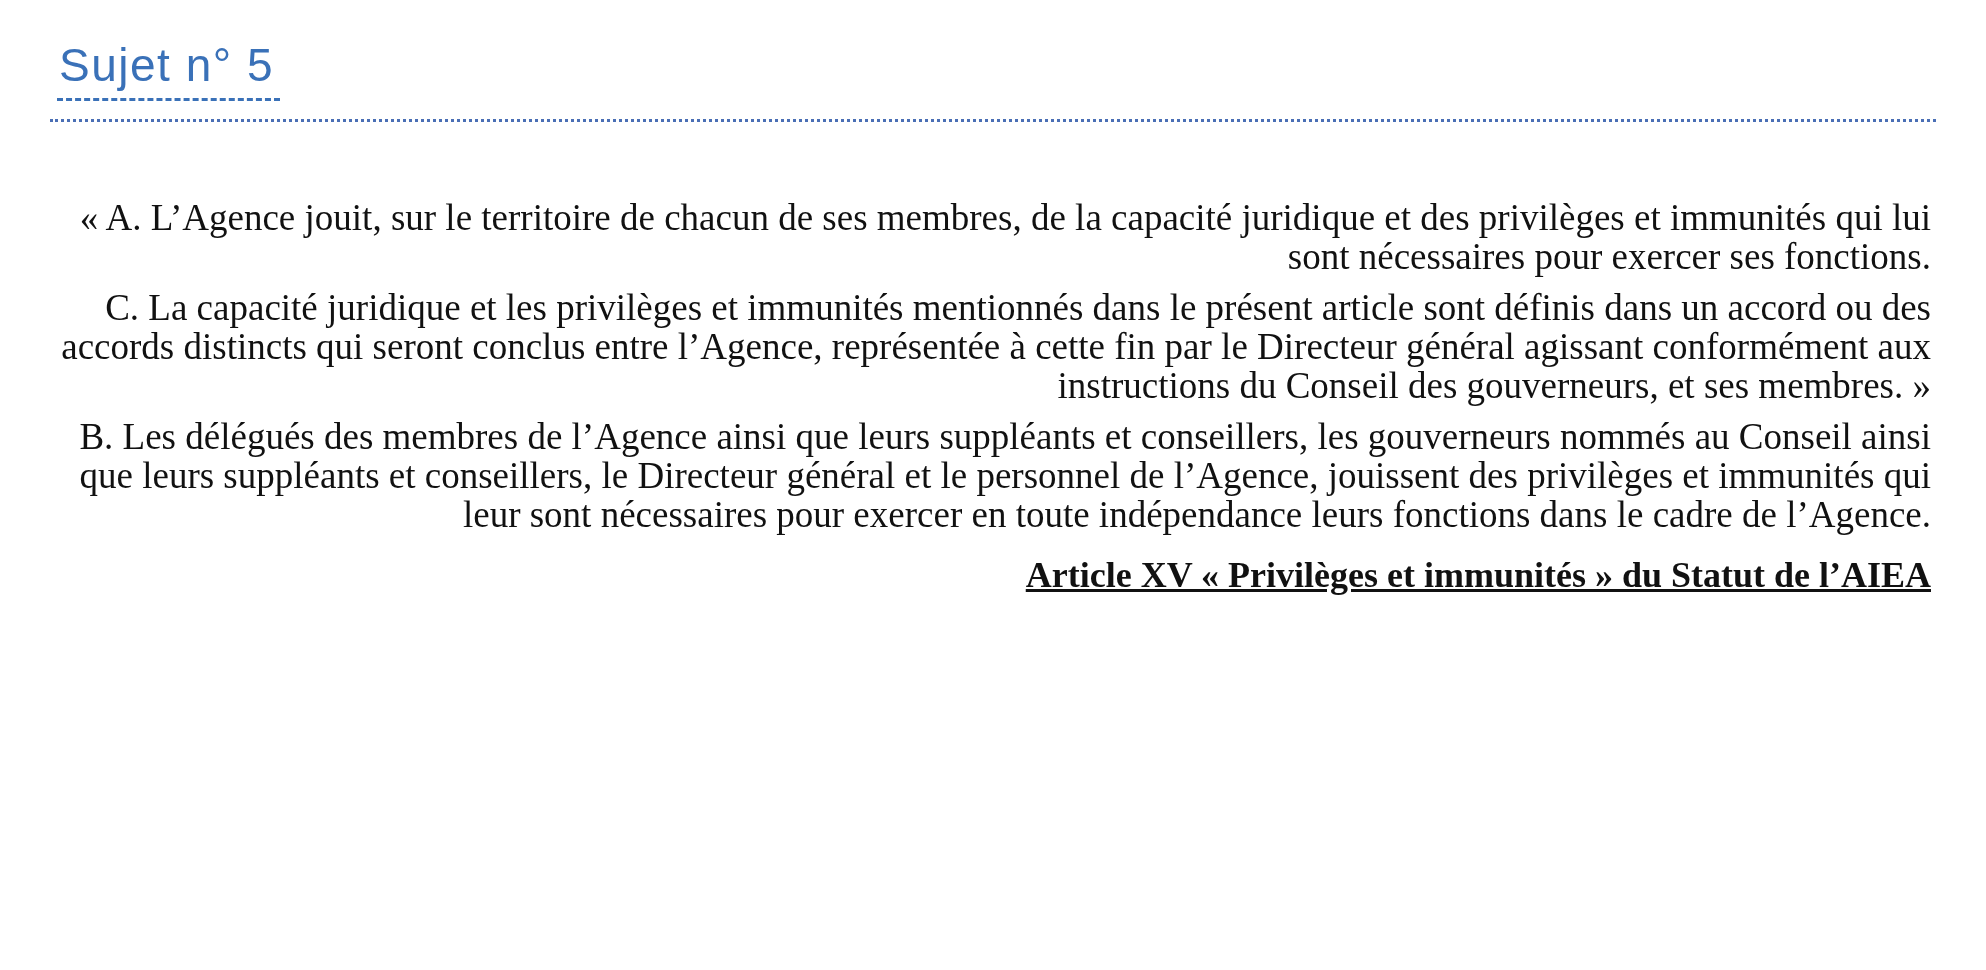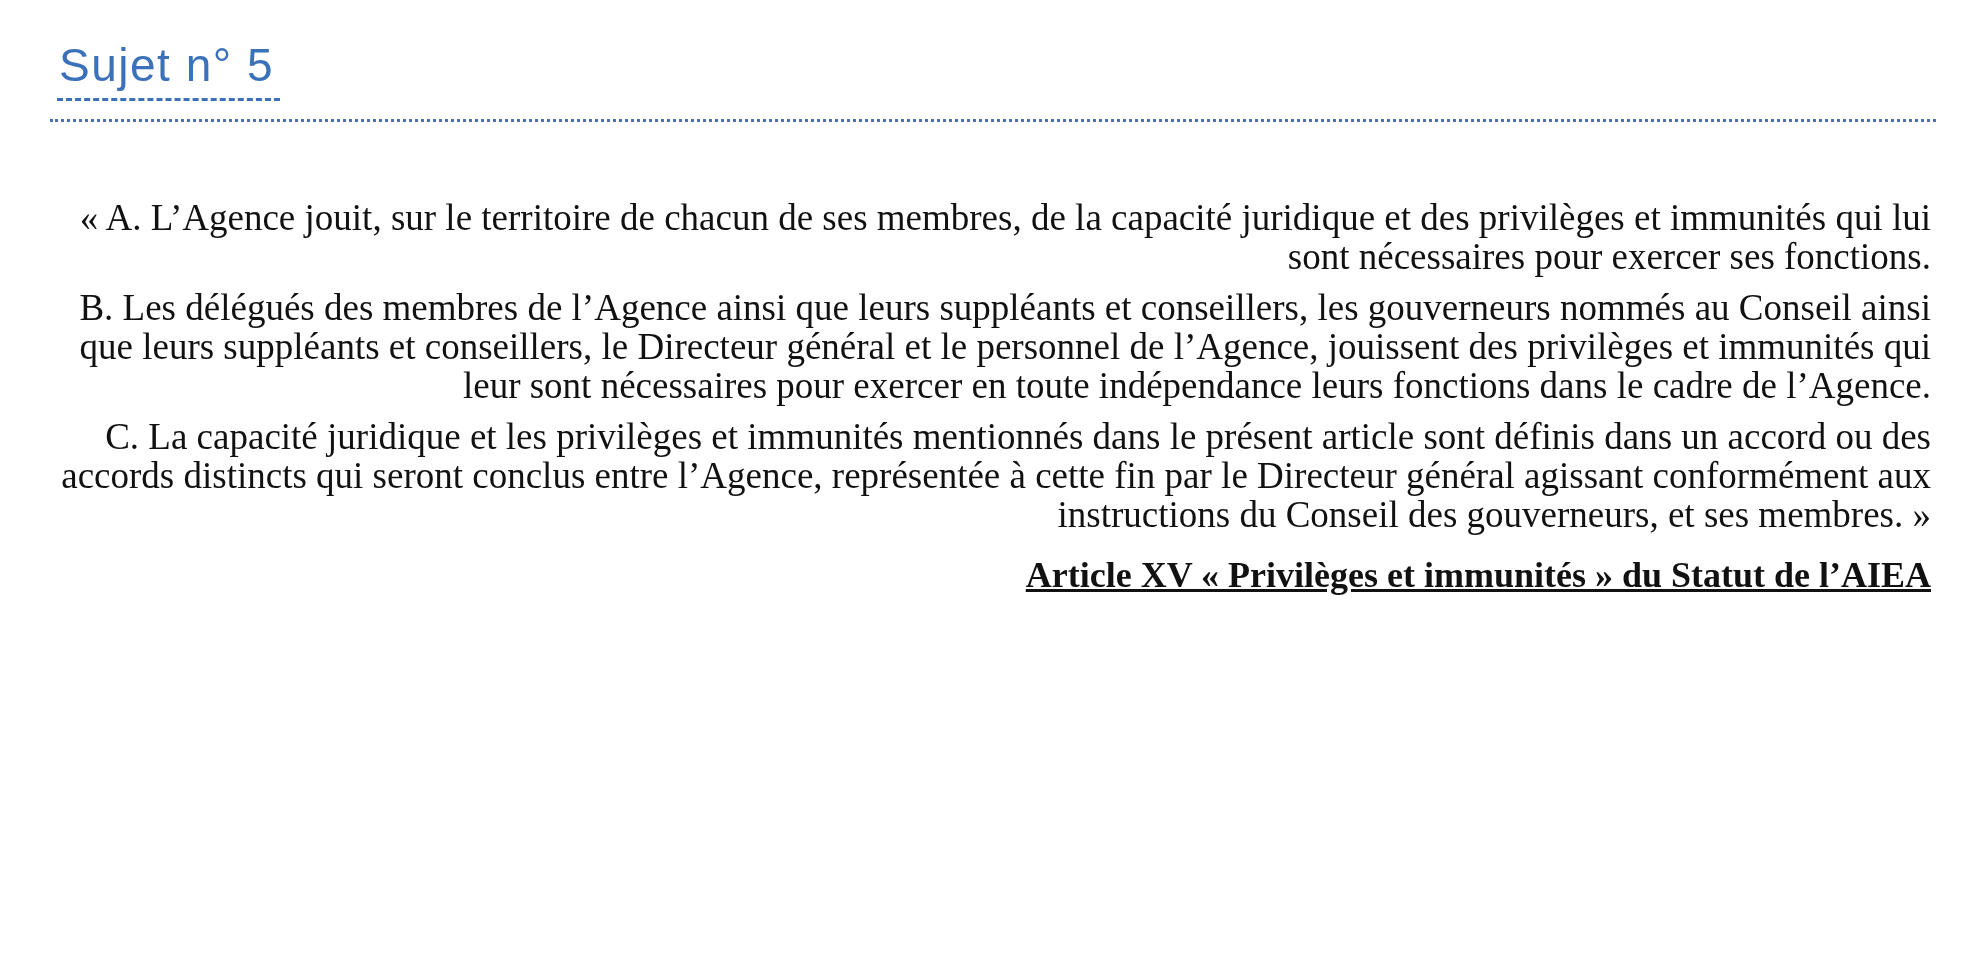--- a/index.html
+++ b/index.html
@@ -61,18 +61,18 @@
 <div class="page">
 
   <div class="heading-row">
     <span class="heading">Sujet n° 5</span>
   </div>
 
   <div class="divider"></div>
 
   <div class="quote">
     <p>« A. L’Agence jouit, sur le territoire de chacun de ses membres, de la capacité juridique et des privilèges et immunités qui lui sont nécessaires pour exercer ses fonctions.</p>
+    <p>C. La capacité juridique et les privilèges et immunités mentionnés dans le présent article sont définis dans un accord ou des accords distincts qui seront conclus entre l’Agence, représentée à cette fin par le Directeur général agissant conformément aux instructions du Conseil des gouverneurs, et ses membres. »</p>
     <p>B. Les délégués des membres de l’Agence ainsi que leurs suppléants et conseillers, les gouverneurs nommés au Conseil ainsi que leurs suppléants et conseillers, le Directeur général et le personnel de l’Agence, jouissent des privilèges et immunités qui leur sont nécessaires pour exercer en toute indépendance leurs fonctions dans le cadre de l’Agence.</p>
-    <p>C. La capacité juridique et les privilèges et immunités mentionnés dans le présent article sont définis dans un accord ou des accords distincts qui seront conclus entre l’Agence, représentée à cette fin par le Directeur général agissant conformément aux instructions du Conseil des gouverneurs, et ses membres. »</p>
     <p class="attribution">Article XV « Privilèges et immunités » du Statut de l’AIEA</p>
   </div>
 
 </div>
 
 </body></html>

